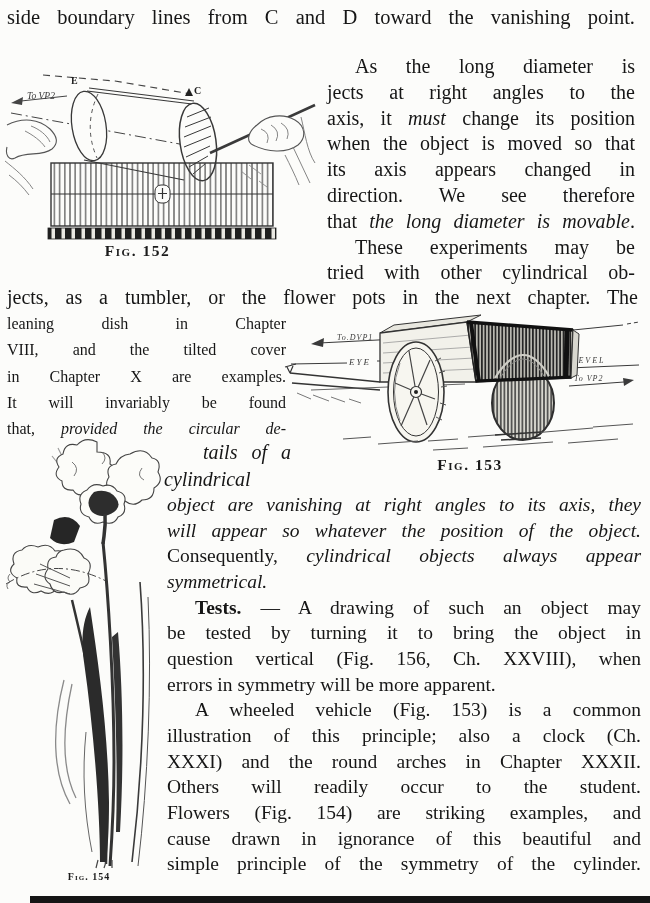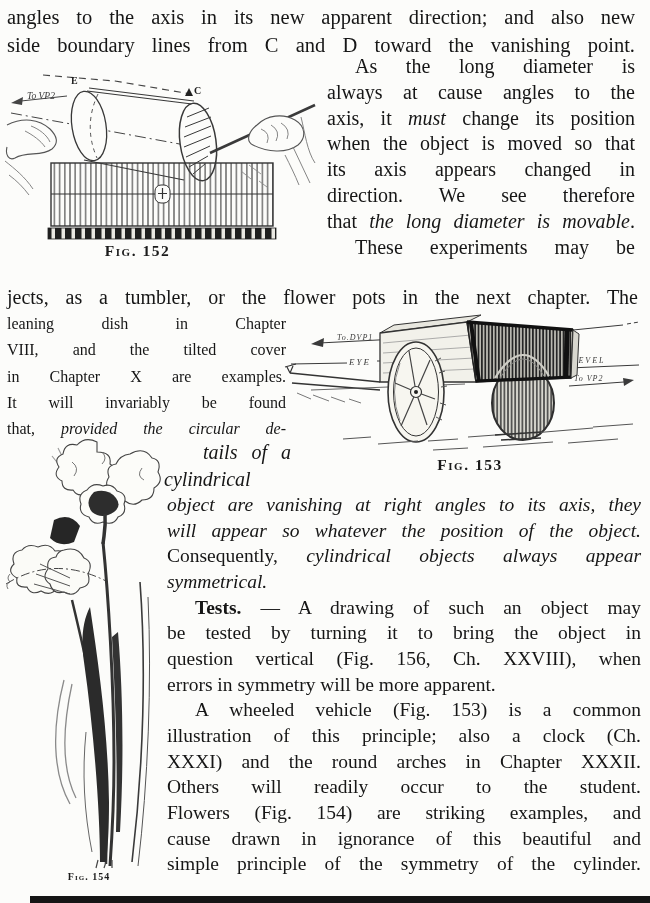--- a/index.html
+++ b/index.html
@@ -28,21 +28,20 @@
   svg{display:block;}
   .hlabel{font-family:"Liberation Serif",serif;font-style:italic;fill:#3a3a3a;}
   .plabel{font-family:"Liberation Serif",serif;font-weight:bold;fill:#222;}
 </style>
 </head>
 <body>
 
 <div class="page">
 
   <div class="tblock" id="top-para">
-      <div class="tline"><span>angles to the axis in its new apparent direction; and also new</span></div>
       <div class="tline"><span>side boundary lines from C and D toward the vanishing point.</span></div>
     </div>
 
   <div class="figbox" style="left:5px;top:63px;width:312px;height:178px;">
     <svg viewBox="0 0 312 178" width="312" height="178">
       <defs>
         <pattern id="p152v" width="5.2" height="6" patternUnits="userSpaceOnUse">
           <path d="M2.6,0 V6" stroke="#3d3d3d" stroke-width="1.1"></path>
         </pattern>
         <pattern id="p152f" width="10" height="12" patternUnits="userSpaceOnUse">
@@ -86,27 +85,28 @@
         <path d="M256,66 q10,4 6,14 M266,62 q10,6 5,16 M276,60 q10,6 6,16" stroke="#777" stroke-width="0.9"></path>
         <path d="M296,54 C300,70 302,88 310,100 M288,84 C294,96 299,108 305,120 M280,92 C285,102 290,112 294,122" stroke="#777" stroke-width="0.9"></path>
         <path d="M236,108 l10,8 M244,102 l12,9 M254,118 l8,6" stroke="#888" stroke-width="0.9"></path>
       </g>
     </svg>
   </div>
   <div class="figcap" id="cap152">Fig. 152</div>
 
   <div class="tblock" id="rcol1">
       <div class="tline ind"><span>As the long diameter is</span></div>
-      <div class="tline"><span>always at cause angles to the</span></div>
+      <div class="tline"><span>jects at right angles to the</span></div>
       <div class="tline"><span>axis, it </span><span class="it">must</span><span> change its position</span></div>
       <div class="tline"><span>when the object is moved so that</span></div>
       <div class="tline"><span>its axis appears changed in</span></div>
       <div class="tline"><span>direction. We see therefore</span></div>
       <div class="tline"><span>that </span><span class="it">the long diameter is movable</span><span>.</span></div>
       <div class="tline ind"><span>These experiments may be</span></div>
+      <div class="tline"><span>tried with other cylindrical ob-</span></div>
     </div>
 
   <div class="tblock" id="bridge">
       <div class="tline"><span>jects, as a tumbler, or the flower pots in the next chapter.  The</span></div>
     </div>
 
   <div class="tblock" id="lcol2">
       <div class="tline"><span>leaning dish in Chapter</span></div>
       <div class="tline"><span>VIII, and the tilted cover</span></div>
       <div class="tline"><span>in Chapter X are examples.</span></div>

